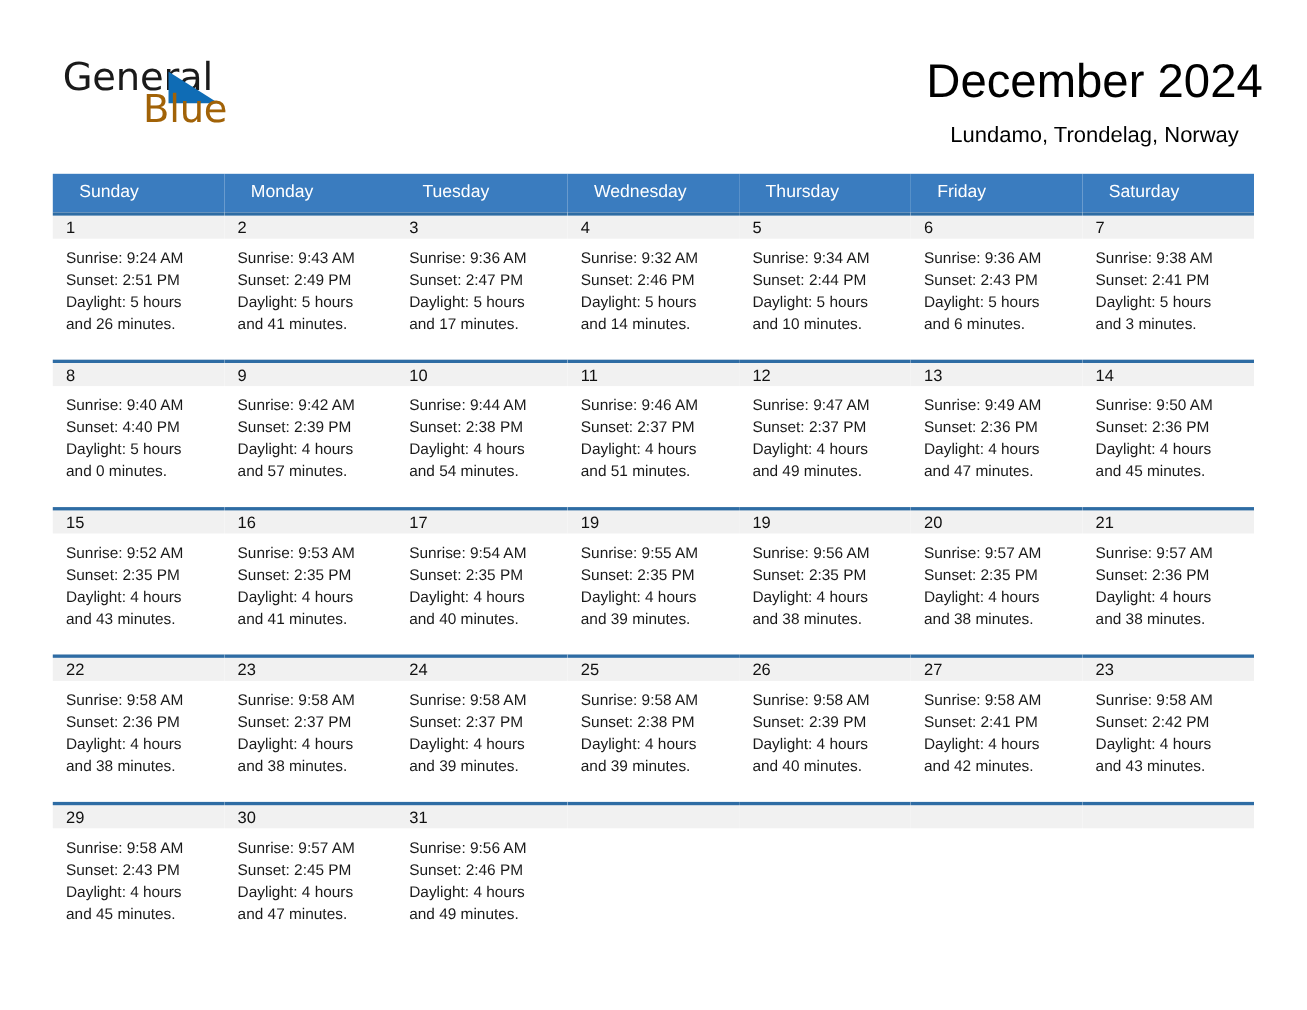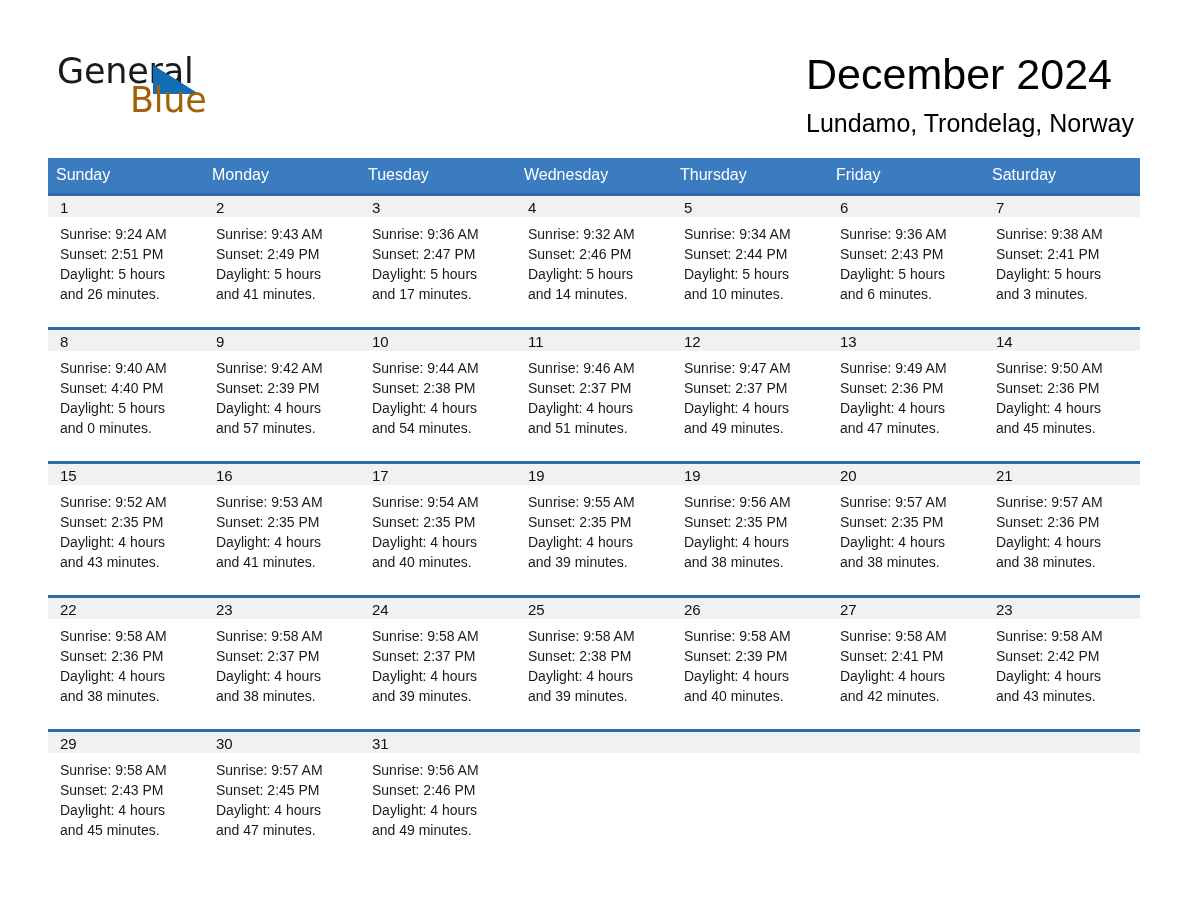--- a/index.html
+++ b/index.html
@@ -62,33 +62,33 @@
   .brand-triangle {
     position: absolute;
     left: 96px;
     top: 12px;
     width: 46px;
     height: 29px;
   }
 
   .title-block {
     position: absolute;
-    right: 54px;
+    right: 40px;
     top: 48px;
-    text-align: left;
+    text-align: center;
   }
   .month-title {
     font-size: 43px;
     line-height: 52px;
     color: #000000;
     font-weight: 400;
     white-space: nowrap;
   }
   .location-title {
-    font-size: 25px;
+    font-size: 20px;
     line-height: 34px;
     color: #000000;
     font-weight: 400;
     white-space: nowrap;
     margin-top: 6px;
   }
 
   
   .calendar {
     position: absolute;
@@ -102,21 +102,21 @@
     width: 1092px;
   }
   table.cal col { width: 156px; }
 
   thead th {
     background: #3a7cbf;
     color: #ffffff;
     font-size: 16px;
     font-weight: 400;
     text-align: left;
-    padding: 8px 0 9px 8px;
+    padding: 8px 0 9px 24px;
     height: 17px;
     white-space: nowrap;
   }
 
   td.daycell {
     vertical-align: top;
     padding: 0;
     height: 134px;
     background: #ffffff;
   }

